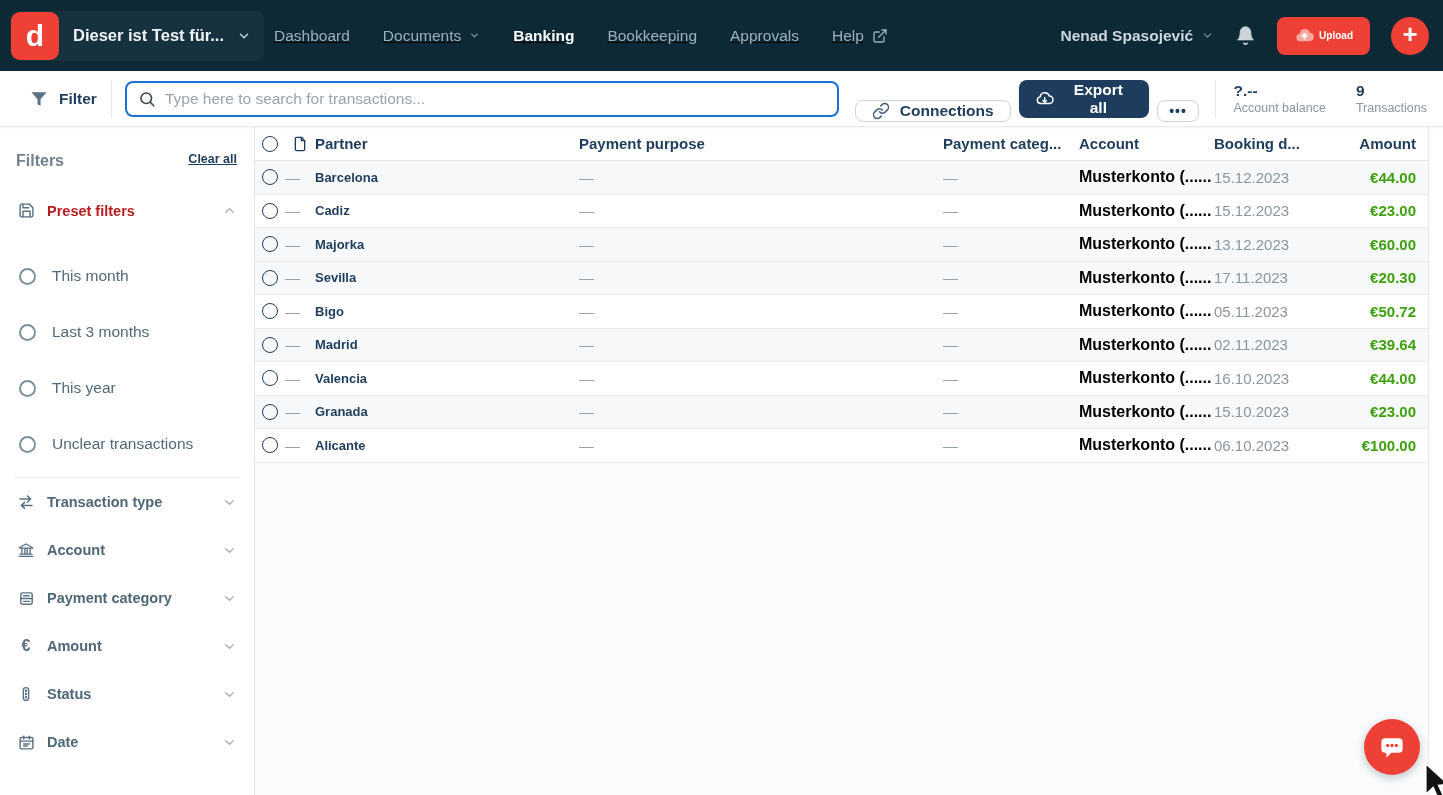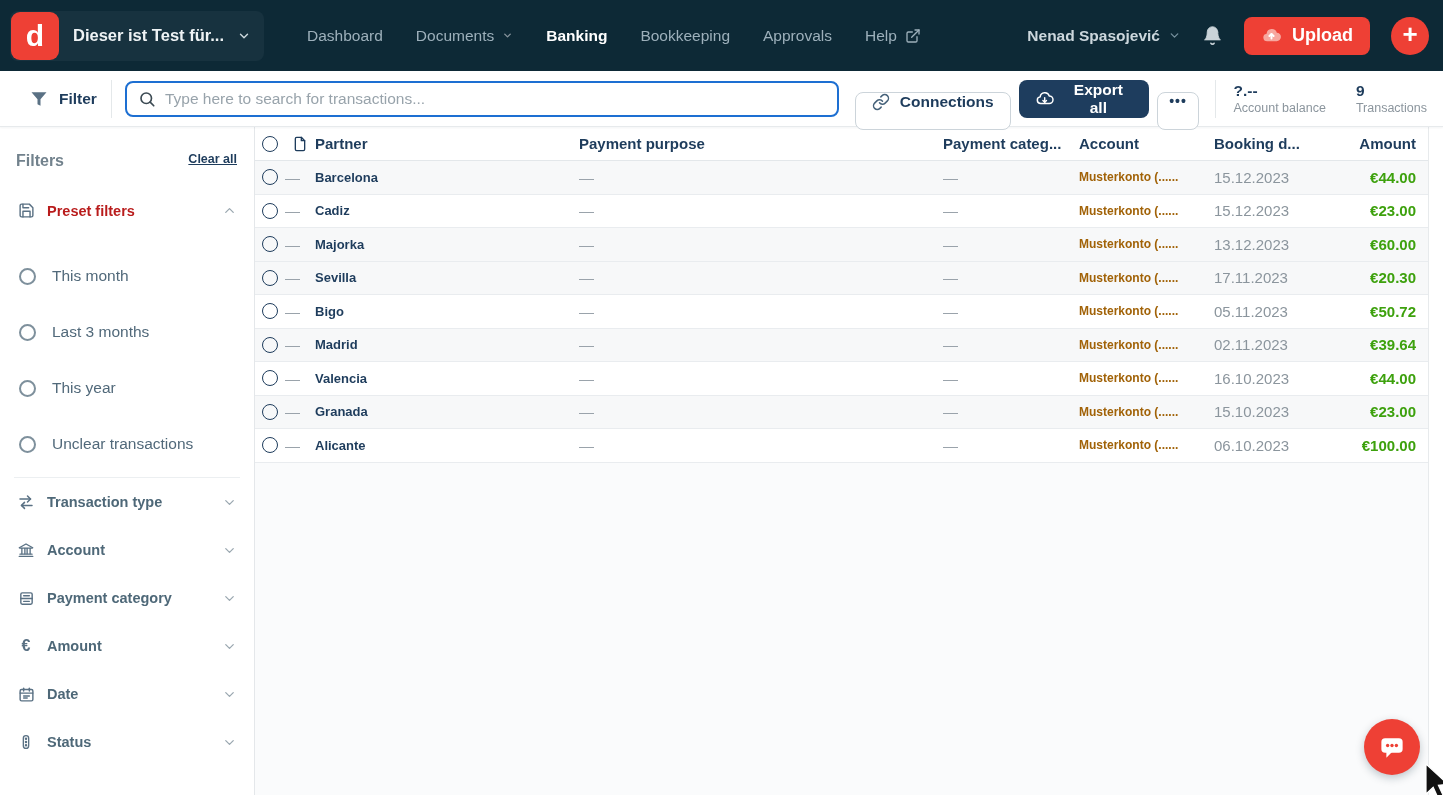--- a/index.html
+++ b/index.html
@@ -6,37 +6,37 @@
   html,body { width:1443px; height:795px; }
   body { font-family: "Liberation Sans", sans-serif; background:#fff; }
   .page { position:relative; width:1443px; height:795px; overflow:hidden; background:#fff; }
 
   
   .navbar { height:71px; background:#0d2936; display:flex; align-items:center; padding:0 14px 0 10px; }
   .company-pill { display:flex; align-items:center; background:#17323f; border-radius:8px; height:50px; padding-right:13px; gap:13px; cursor:pointer; flex:none; }
   .logo-box { width:48px; height:48px; margin:1px; border-radius:9px; background:#ee4035; display:grid; place-items:center; color:#fff; font-size:30px; font-weight:700; line-height:1; }
   .company-label { color:#eef3f5; font-size:16.5px; font-weight:700; white-space:nowrap; }
   .chev { stroke:#cfd9de; fill:none; stroke-width:2.4; stroke-linecap:round; stroke-linejoin:round; }
-  .nav-links { display:flex; align-items:center; gap:33px; margin-left:43px; }
+  .nav-links { display:flex; align-items:center; gap:33px; margin-left:10px;text-decoration:underline; }
   .nav-item { display:flex; align-items:center; gap:8px; color:#9db0bb; font-size:15.5px; font-weight:500; cursor:pointer; white-space:nowrap; }
   .nav-item.active { color:#ffffff; font-weight:700; }
   .nav-right { margin-left:auto; display:flex; align-items:center; gap:21px; }
   .user-chip { display:flex; align-items:center; gap:8px; color:#ccd7dd; font-size:15.5px; font-weight:600; cursor:pointer; white-space:nowrap; }
   .bell { color:#c9d3d8; display:grid; place-items:center; cursor:pointer; }
-  .upload-btn { height:38px; background:#ee4035; border:none; border-radius:8px; color:#fff; font-family:inherit; font-size:18px; font-weight:700; display:flex; align-items:center; gap:10px; padding:0 17px; cursor:pointer; }
+  .upload-btn { height:38px; background:#ee4035; border:none; border-radius:8px; color:#fff; font-family:inherit; font-size:10px; font-weight:700; display:flex; align-items:center; gap:4px; padding:0 17px; cursor:pointer; }
   .plus-btn { width:38px; height:38px; border-radius:50%; border:none; background:#ee4035; color:#fff; font-size:26px; font-weight:600; line-height:1; display:grid; place-items:center; cursor:pointer; padding-bottom:3px; }
 
   
   .toolbar { height:56px; background:#fff; display:flex; align-items:center; padding:0 16px; border-bottom:1px solid #e7eaec; box-shadow:0 1px 2px rgba(13,41,54,.05); position:relative; z-index:2; }
   .filter-btn { display:flex; align-items:center; gap:11px; padding:0 14px 0 14px; height:38px; border:none; background:transparent; color:#1e3c5c; font-family:inherit; font-size:15.5px; font-weight:700; cursor:pointer; }
   .vdivider { width:1px; height:38px; background:#e4e8ea; flex:none; }
   .search-box { width:733px; height:36px; border:2px solid #1d6fd2; border-radius:8px; display:flex; align-items:center; gap:9px; padding:0 11px; margin-left:13px; background:#fff; }
   .search-box input { flex:1; border:none; outline:none; font-family:inherit; font-size:15.5px; color:#2c3e49; background:transparent; }
   .search-box input::placeholder { color:#98a3ab; }
-  .btn-outline { height:38px; background:#fff; border:1px solid #ccd4da; border-radius:8px; color:#1e3c5c; font-family:inherit; font-size:15.5px; font-weight:700; display:flex; gap:10px; padding:0 16px; cursor:pointer;margin-top:24px; }
+  .btn-outline { height:22px; background:#fff; border:1px solid #ccd4da; border-radius:8px; color:#1e3c5c; font-family:inherit; font-size:15.5px; font-weight:700; display:flex; align-items:center; gap:10px; padding:0 16px; cursor:pointer;margin-top:24px; }
   .btn-dark { height:38px; background:#1e3d5e; border:none; border-radius:8px; color:#fff; font-family:inherit; font-size:15.5px; font-weight:700; display:flex; align-items:center; gap:10px; padding:0 16px; cursor:pointer; }
   .btn-more { width:44px; justify-content:center; padding:0; letter-spacing:1px; font-size:14px; }
   .ml16 { margin-left:16px; } .ml8 { margin-left:8px; }
   .stats { display:flex; gap:30px; margin-left:17px; }
   .stat .v { font-size:15.5px; font-weight:700; color:#1e3c5c; line-height:1.25; }
   .stat .l { font-size:12.5px; color:#8b959d; line-height:1.3; white-space:nowrap; }
 
   
   .body-wrap { display:flex; height:668px; }
   .sidebar { width:255px; flex:none; background:#fff; border-right:1px solid #e4e7ea; }
@@ -58,21 +58,21 @@
   .gutter { position:absolute; top:0; right:0; width:15px; height:100%; background:#fff; border-left:1px solid #e7eaec; }
   .table { margin-right:15px; background:#fff; }
   .trow { display:grid; grid-template-columns:30px 30px 264px 364px 136px 135px 100px 1fr; align-items:center; padding-right:12px; border-bottom:1px solid #e9ecef; background:#fff; height:33.5px; }
   .trow.head { height:34px; border-bottom:1px solid #e3e7ea; }
   .trow.shaded { background:#f7f8f9; }
   .hcell { font-size:15px; font-weight:700; color:#1e3c5c; white-space:nowrap; overflow:hidden; }
   .sel-circle { width:16px; height:16px; border-radius:50%; border:1.5px solid #1e3c5c; background:transparent; margin-left:7px; cursor:pointer; }
   .doc-ic { color:#1e3c5c; display:grid; place-items:center; }
   .dash { color:#9aa3ab; font-size:15px; }
   .cell-partner { font-size:13px; font-weight:700; color:#1e3c5c; }
-  .cell-account { font-size:12px; font-weight:700; color:#a16207; white-space:nowrap; overflow:hidden; }
+  .cell-account { font-size:16px; font-weight:700; color:#000000; white-space:nowrap; overflow:hidden; }
   .cell-date { font-size:15px; color:#8b959d; }
   .cell-amount { font-size:15px; font-weight:700; color:#3da10d; text-align:right; }
   .col-r { text-align:right; }
 
   
   .chat-fab { position:absolute; left:1364px; top:719px; width:56px; height:56px; border-radius:50%; background:#ee4035; box-shadow:0 3px 8px rgba(13,41,54,.25); display:grid; place-items:center; cursor:pointer; z-index:5; }
   .cursor { position:absolute; left:1424px; top:764px; z-index:6; pointer-events:none; }
   .ico { display:inline-grid; place-items:center; }
 </style>
 </head>
@@ -303,46 +303,46 @@
         <span class="sec-icon" style="font-size:16px;color:#5a7184;font-weight:600;">€</span>
         <span>Amount</span>
         <span class="spacer"></span>
         <svg class="chev-grey" width="15" height="15" viewBox="0 0 24 24">
             <polyline points="6 9 12 15 18 9"></polyline>
           </svg>
       </div>
 
       <div class="section-row">
         <span class="sec-icon ico">
+          <svg width="16" height="16" viewBox="0 0 24 24" style="stroke:#5a7184;fill:none;stroke-width:2;stroke-linecap:round;stroke-linejoin:round;">
+              <rect x="8" y="2.5" width="8" height="19" rx="4"></rect>
+              <circle cx="12" cy="7" r="0.9" fill="#5a7184"></circle>
+              <circle cx="12" cy="12" r="0.9" fill="#5a7184"></circle>
+              <circle cx="12" cy="17" r="0.9" fill="#5a7184"></circle>
+            </svg>
+        </span>
+        <span>Status</span>
+        <span class="spacer"></span>
+        <svg class="chev-grey" width="15" height="15" viewBox="0 0 24 24">
+            <polyline points="6 9 12 15 18 9"></polyline>
+          </svg>
+      </div>
+
+      <div class="section-row">
+        <span class="sec-icon ico">
           <svg width="17" height="17" viewBox="0 0 24 24" style="stroke:#5a7184;fill:none;stroke-width:2;stroke-linecap:round;stroke-linejoin:round;">
               <rect x="3" y="5" width="18" height="16" rx="2"></rect>
               <line x1="16" y1="3" x2="16" y2="7"></line>
               <line x1="8" y1="3" x2="8" y2="7"></line>
               <line x1="3" y1="10" x2="21" y2="10"></line>
               <line x1="8" y1="14" x2="16" y2="14"></line>
               <line x1="8" y1="17" x2="13" y2="17"></line>
             </svg>
         </span>
         <span>Date</span>
-        <span class="spacer"></span>
-        <svg class="chev-grey" width="15" height="15" viewBox="0 0 24 24">
-            <polyline points="6 9 12 15 18 9"></polyline>
-          </svg>
-      </div>
-
-      <div class="section-row">
-        <span class="sec-icon ico">
-          <svg width="16" height="16" viewBox="0 0 24 24" style="stroke:#5a7184;fill:none;stroke-width:2;stroke-linecap:round;stroke-linejoin:round;">
-              <rect x="8" y="2.5" width="8" height="19" rx="4"></rect>
-              <circle cx="12" cy="7" r="0.9" fill="#5a7184"></circle>
-              <circle cx="12" cy="12" r="0.9" fill="#5a7184"></circle>
-              <circle cx="12" cy="17" r="0.9" fill="#5a7184"></circle>
-            </svg>
-        </span>
-        <span>Status</span>
         <span class="spacer"></span>
         <svg class="chev-grey" width="15" height="15" viewBox="0 0 24 24">
             <polyline points="6 9 12 15 18 9"></polyline>
           </svg>
       </div>
     </aside>
 
     <main class="main">
       <div class="gutter"></div>
 

